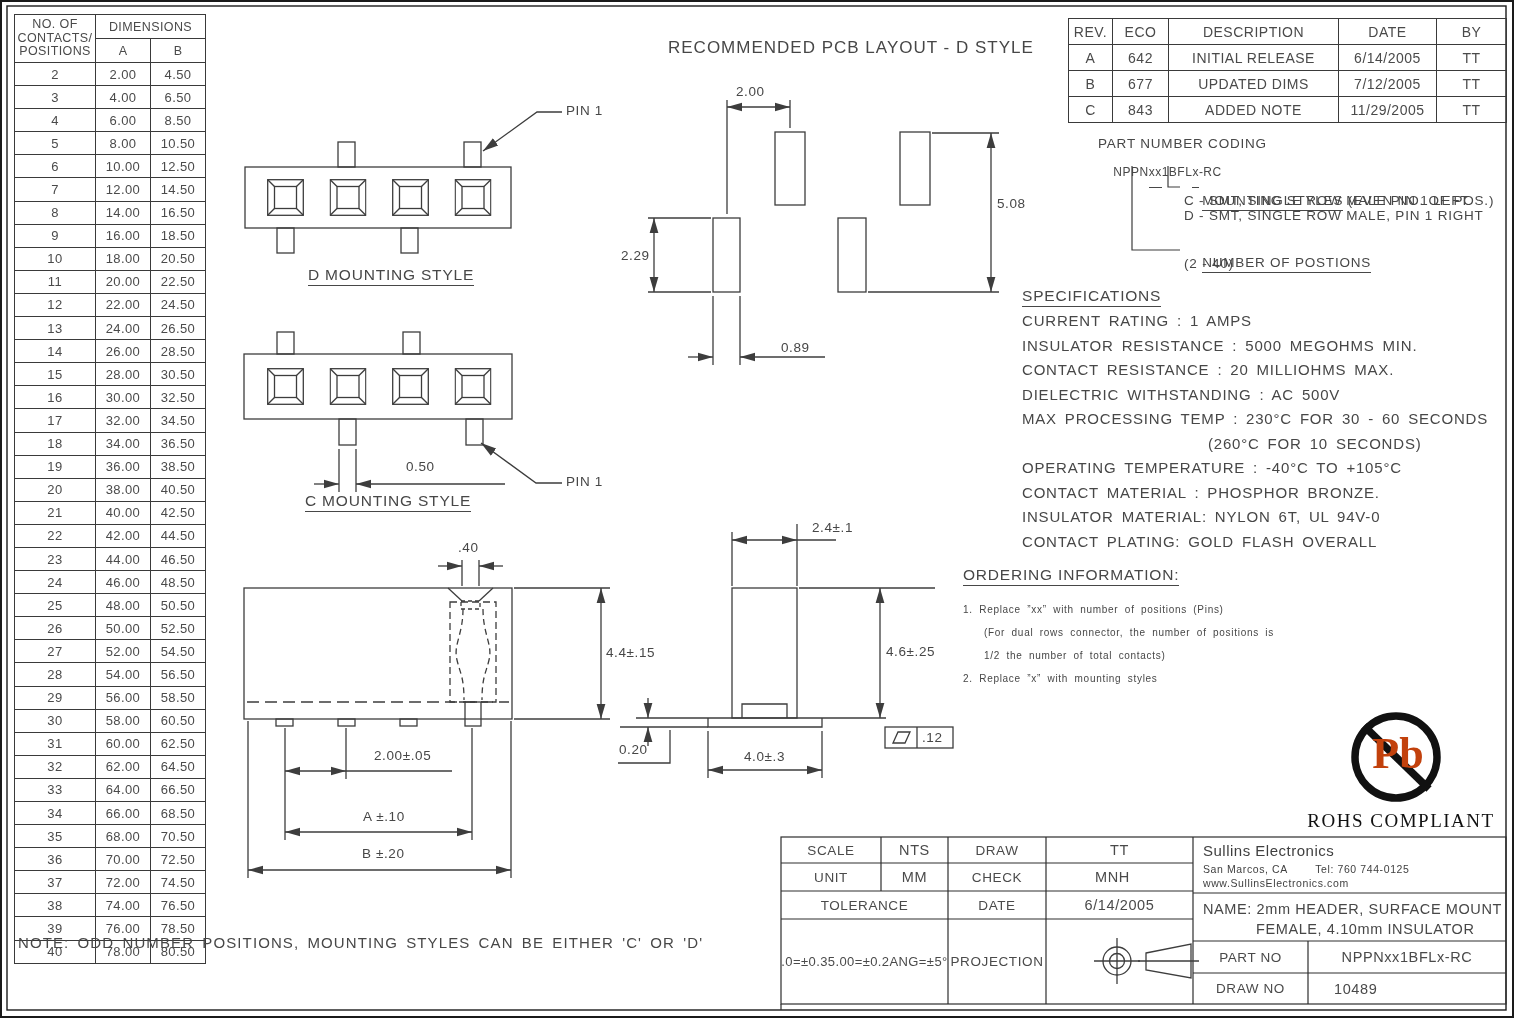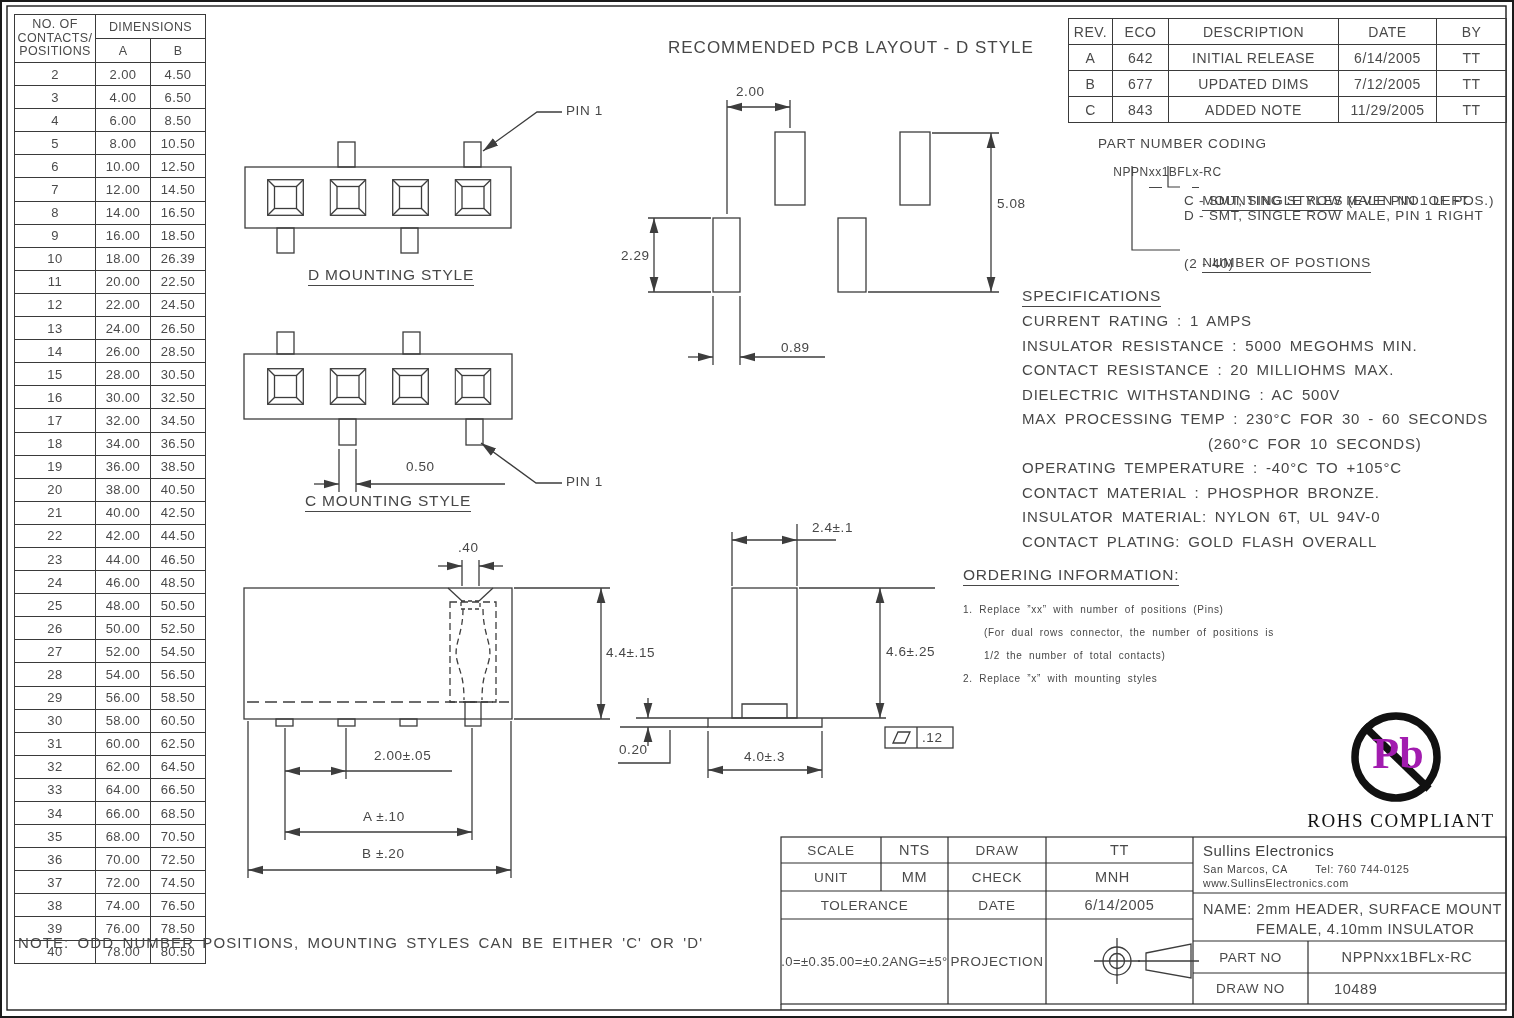--- a/index.html
+++ b/index.html
@@ -262,21 +262,21 @@
           <td>16.50</td>
         </tr>
         <tr>
           <td>9</td>
           <td>16.00</td>
           <td>18.50</td>
         </tr>
         <tr>
           <td>10</td>
           <td>18.00</td>
-          <td>26.39</td>
+          <td>20.50</td>
         </tr>
         <tr>
           <td>11</td>
           <td>20.00</td>
           <td>22.50</td>
         </tr>
         <tr>
           <td>12</td>
           <td>22.00</td>
           <td>24.50</td>
@@ -535,16 +535,16 @@
   <div class="t company-big" style="left:1203px;top:842px">Sullins Electronics</div>
   <div class="t company-small" style="left:1203px;top:863px">San Marcos, CA        Tel: 760 744-0125</div>
   <div class="t company-small" style="left:1203px;top:877px">www.SullinsElectronics.com</div>
   <div class="t val" style="left:1203px;top:901px">NAME: 2mm HEADER, SURFACE MOUNT</div>
   <div class="t val" style="left:1256px;top:921px">FEMALE, 4.10mm INSULATOR</div>
   <div class="tb-cell lab" style="left:1193px;top:941px;width:115px;height:32px">PART NO</div>
   <div class="tb-cell val" style="left:1308px;top:941px;width:198px;height:32px">NPPNxx1BFLx-RC</div>
   <div class="tb-cell lab" style="left:1193px;top:973px;width:115px;height:31px">DRAW NO</div>
   <div class="tb-cell val" style="left:1308px;top:973px;width:198px;height:31px;justify-content:flex-start;padding-left:26px">10489</div>
 
-  <div class="t serif" style="left:1356px;top:729px;width:84px;text-align:center;font-size:44px;font-weight:bold;color:#a21caf;letter-spacing:0">Pb</div>
+  <div class="t serif" style="left:1356px;top:729px;width:84px;text-align:center;font-size:44px;font-weight:bold;color:#c2410c;letter-spacing:0">Pb</div>
   <div class="t serif" style="left:1306px;top:810px;width:190px;text-align:center;font-size:19px;color:#111;letter-spacing:1.5px">ROHS COMPLIANT</div>
 
 </div>
 
 </body></html>

